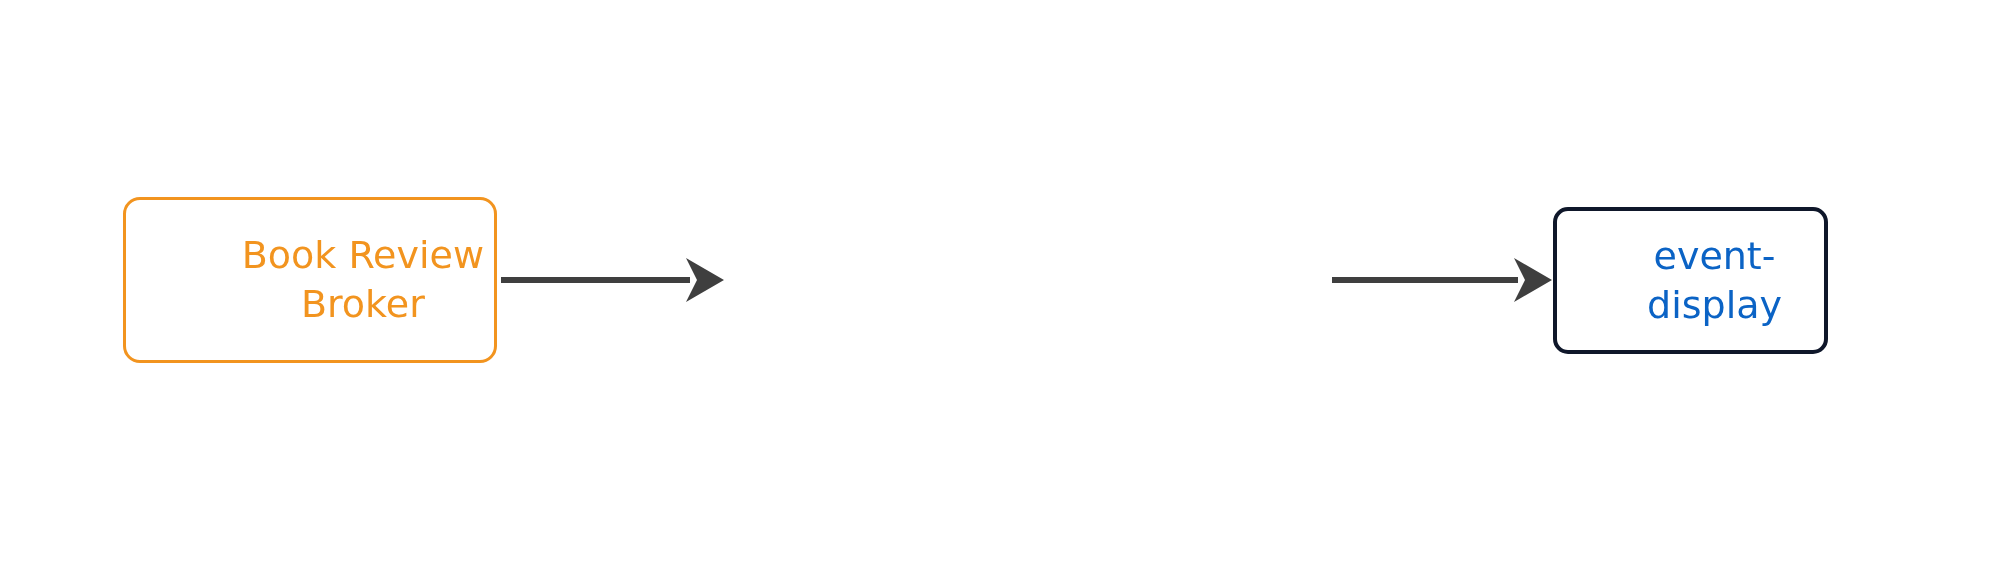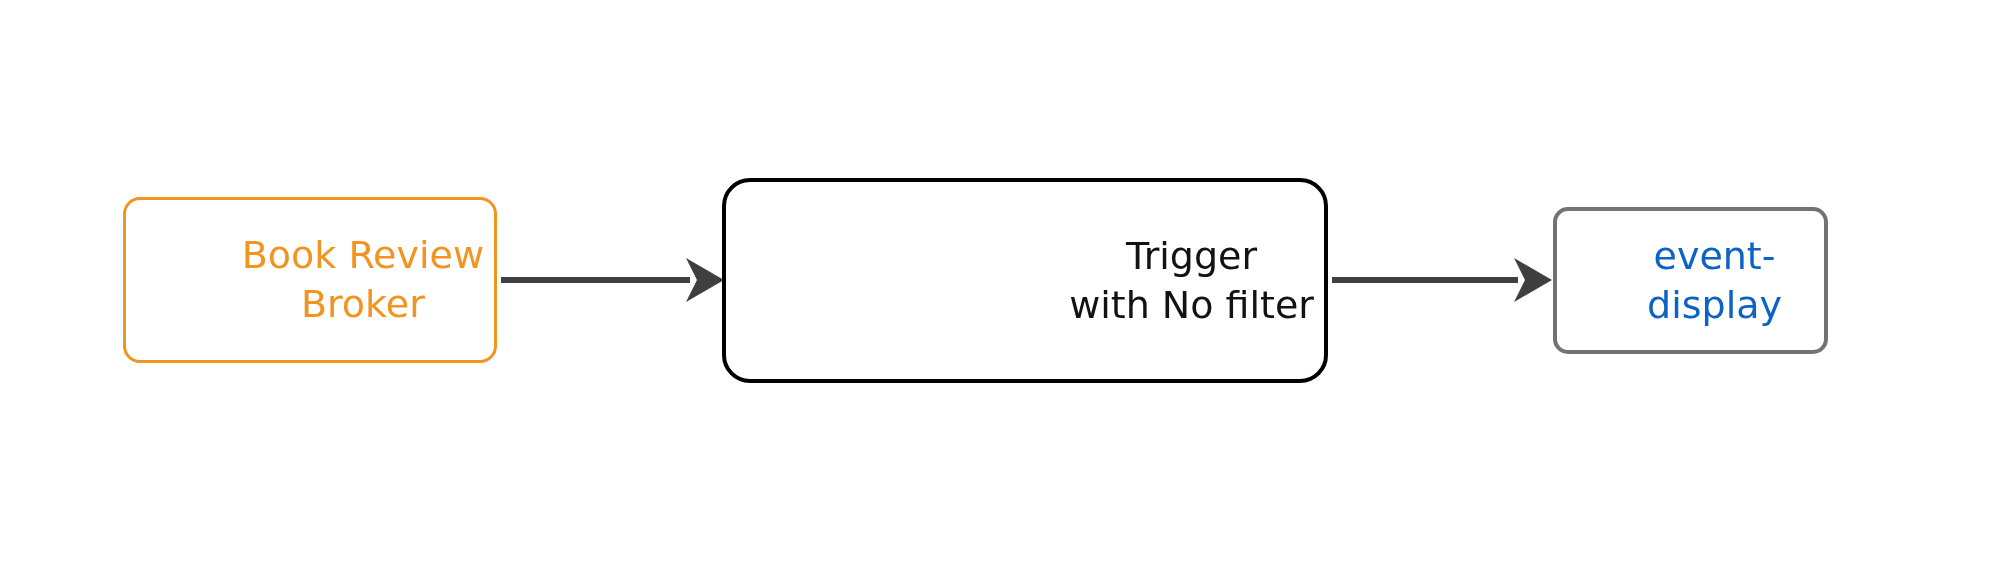--- a/index.html
+++ b/index.html
@@ -54,21 +54,21 @@
     color: #121212;
     font-size: 38px;
   }
 
   
   .node-sink {
     left: 1553px;
     top: 207px;
     width: 275px;
     height: 147px;
-    border: 4px solid #737373;
+    border: 4px solid #0f172a;
     border-radius: 15px;
     color: #0b63c5;
     font-size: 38px;
     padding-left: 48px;
   }
 
   .node-label {
     display: block;
     white-space: pre-line;
     padding: 0 10px;
@@ -110,22 +110,18 @@
       <line class="edge-line" x1="1332" y1="280" x2="1518" y2="280"></line>
       <polygon class="edge-head" points="1514,258 1552,280 1514,302 1525,280"></polygon>
     </g>
   </svg>
 
   <div class="node node-broker">
     <span class="node-label">Book Review
 Broker</span>
   </div>
 
-  <div class="node node-trigger">
-    <span class="node-label">Trigger
-with No filter</span>
-  </div>
 
   <div class="node node-sink">
     <span class="node-label">event-display</span>
   </div>
 
 </div>
 
 </body></html>

